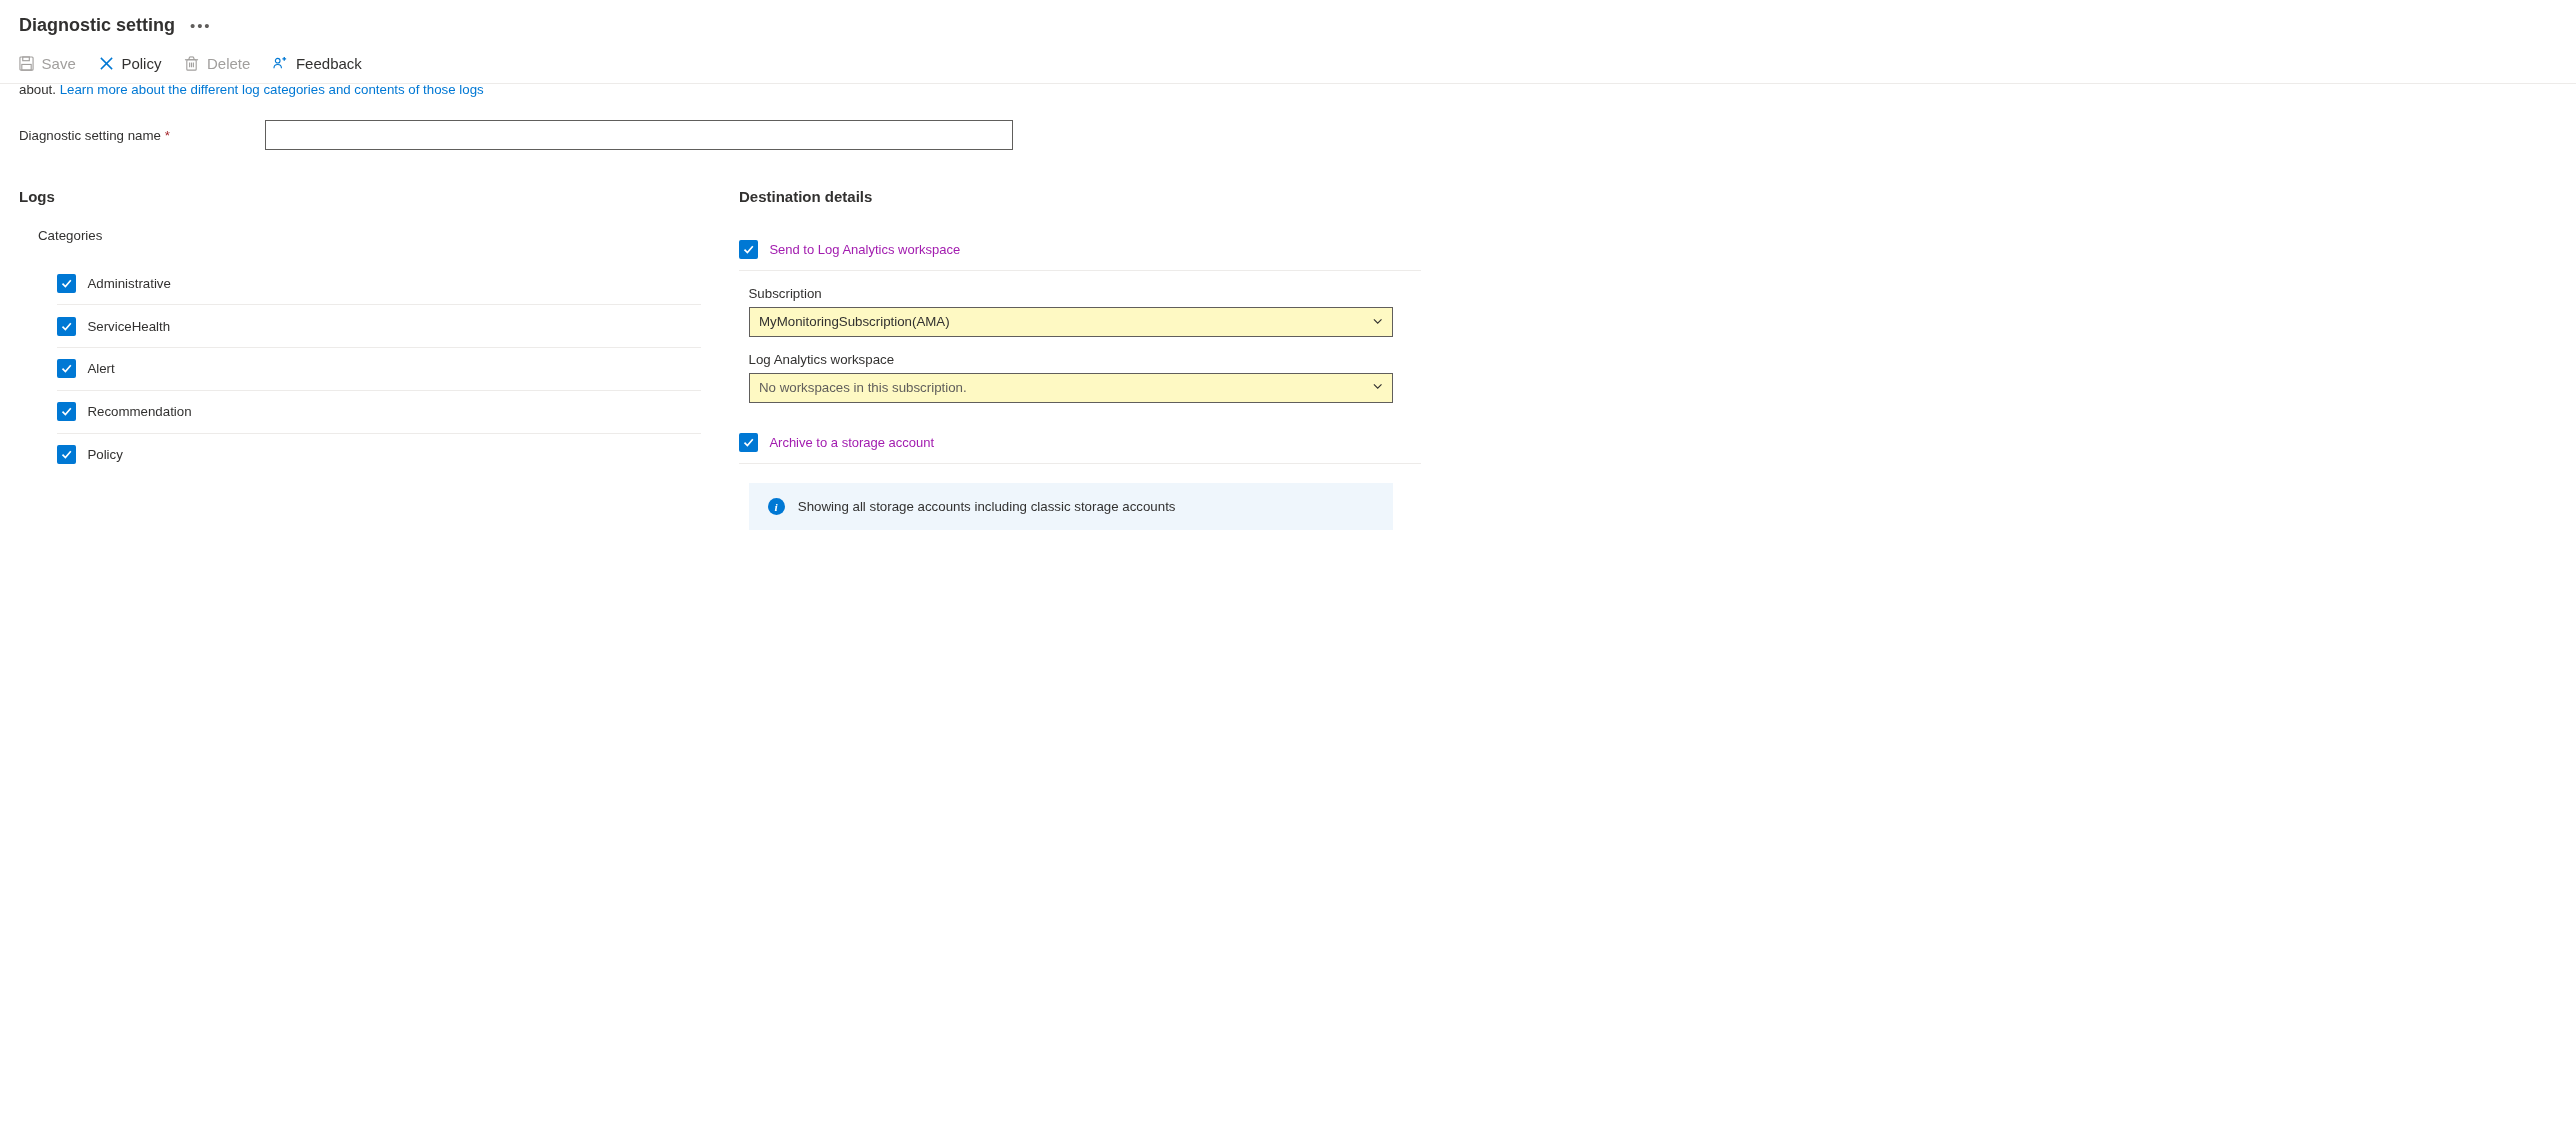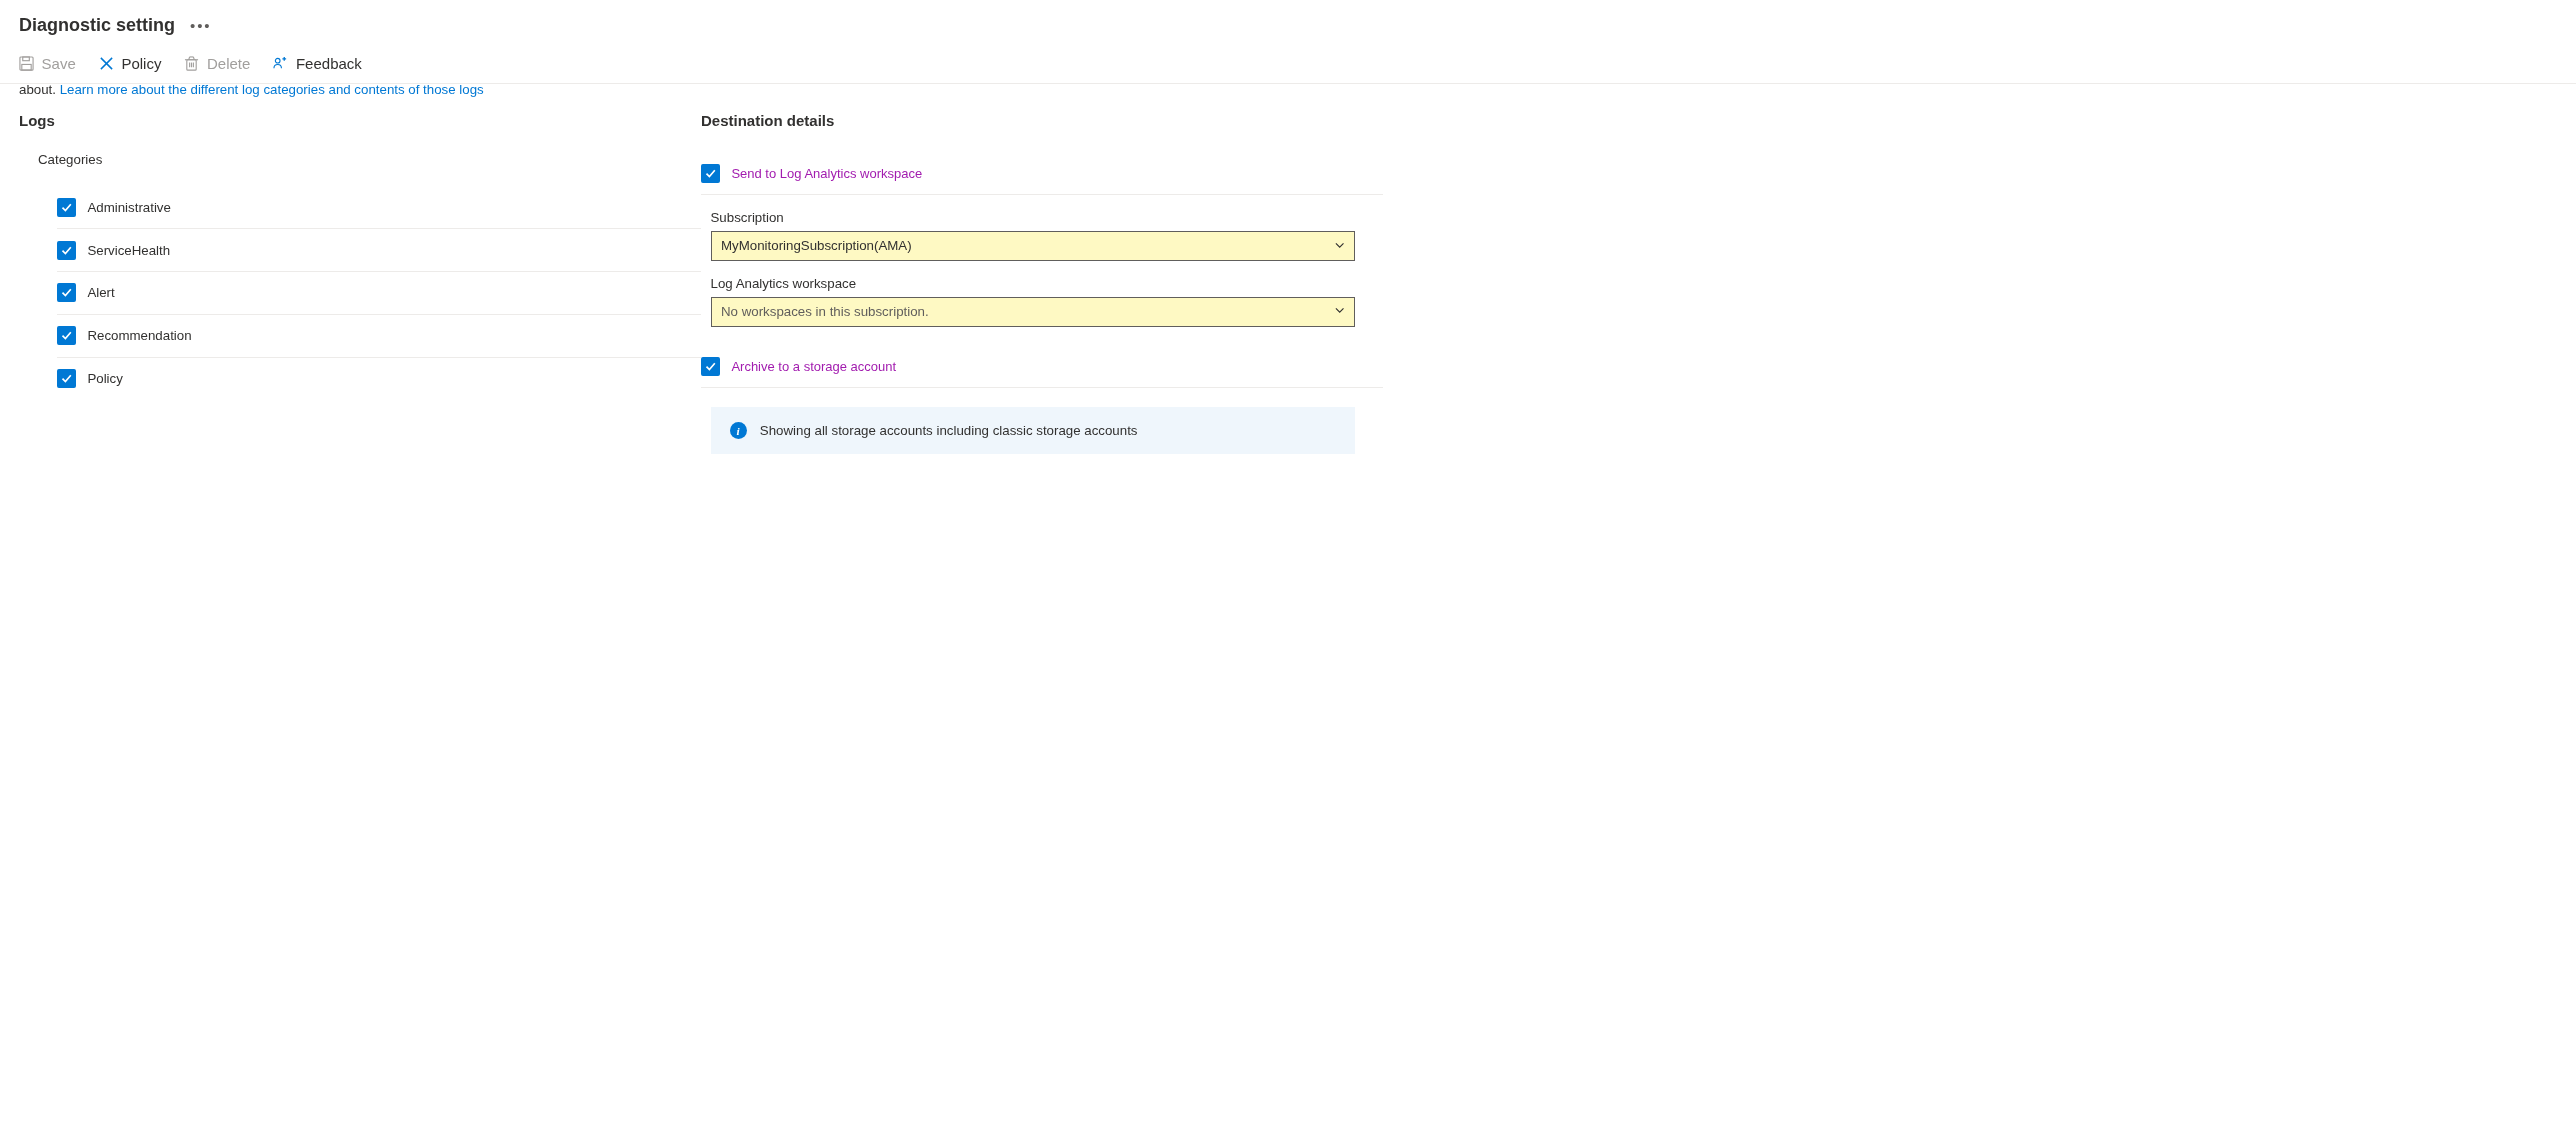--- a/index.html
+++ b/index.html
@@ -84,21 +84,22 @@
     .name-input {
       width: 748px;
       height: 30px;
       border: 0.9px solid #605e5c;
       padding: 0 7.6px;
       font-family: inherit;
       font-size: 13.3px;
     }
     .columns {
       display: flex;
-      margin-top: 15px;
+      gap: 38px;
+      margin-top: 38px;
     }
     .col-left {
       flex: 0 0 682px;
     }
     .col-right {
       flex: 1;
       max-width: 682px;
     }
     .section-heading {
       font-size: 15px;
@@ -279,20 +280,27 @@
     <span>Feedback</span>
   </button>
 </div>
 
 <div class="content-area">
 
   <div class="intro-text">
     <span>about. </span><a href="#" class="intro-link">Learn more about the different log categories and contents of those logs</a>
   </div>
 
+  <div class="name-row">
+    <label class="name-label">
+      <span>Diagnostic setting name</span>
+      <span class="required">*</span>
+    </label>
+    <input type="text" class="name-input" value="" style="">
+  </div>
 
   <div class="columns">
     <div class="col-left">
       <div class="section-heading">Logs</div>
       <div class="subheading">Categories</div>
       <div class="category-list">
 
         <div class="category-item">
           <div class="checkbox">
             <svg viewBox="0 0 16 16">

